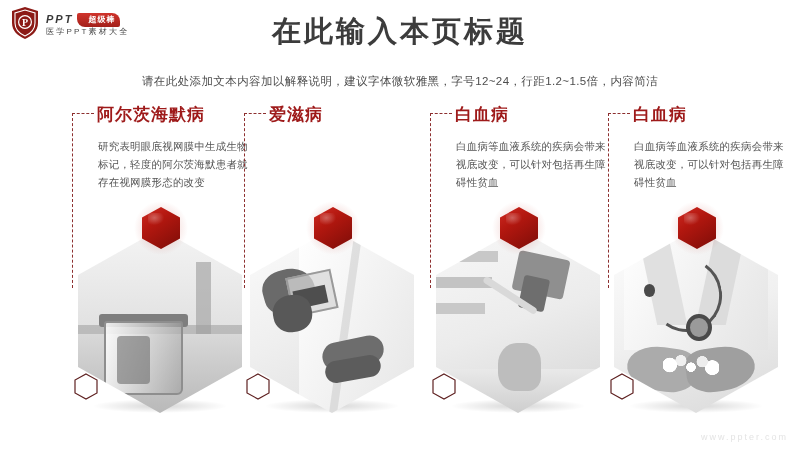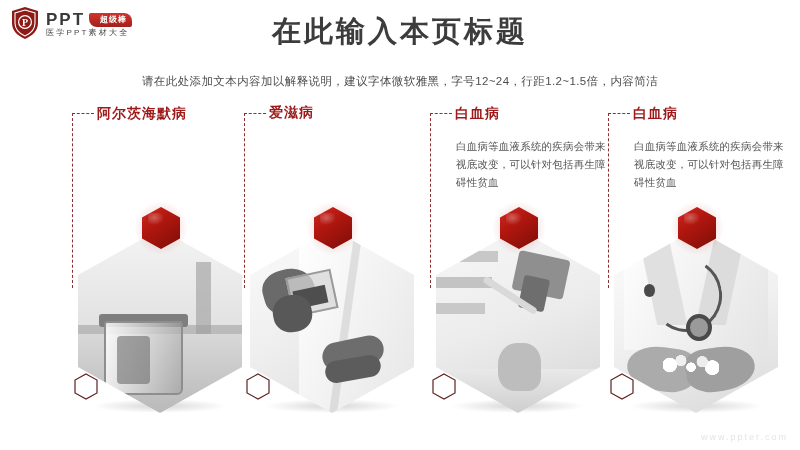--- a/index.html
+++ b/index.html
@@ -11,21 +11,21 @@
     overflow:hidden;
   }
 
   
   .logo { position:absolute; left:10px; top:6px; display:flex; align-items:center; gap:6px; }
   .logo-shield { width:30px; height:34px; position:relative; flex:none; }
   .logo-shield svg { display:block; }
   .logo-text { display:flex; flex-direction:column; gap:1px; padding-top:2px; }
   .logo-row1 { display:flex; align-items:center; gap:4px; }
   .logo-ppt {
-    font-size:17px; font-weight:bold; letter-spacing:2px;
+    font-size:11px; font-weight:bold; font-style:italic; letter-spacing:2px;
     color:#3a3a3a; line-height:1;
     font-family:"Liberation Sans","DejaVu Sans",sans-serif;
   }
   .logo-badge {
     background:linear-gradient(180deg,#d0342c 0%,#a3201a 100%);
     color:#fff; font-size:8px; line-height:1; padding:3px 5px 3px 11px;
     border-radius:2px 8px 2px 8px; letter-spacing:1px; font-weight:bold;
   }
   .logo-sub {
     font-size:8px; color:#4a4a4a; letter-spacing:2.2px; line-height:1;
@@ -55,21 +55,21 @@
   .bracket .vline {
     position:absolute; left:0; top:0; width:0; height:175px;
     border-left:1px dashed #8d2f2f;
   }
   .bracket .hline {
     position:absolute; left:0; top:0; width:22px; height:0;
     border-top:1px dashed #8d2f2f;
   }
 
   .col-head {
-    position:absolute; left:25px; top:0; font-size:14px; font-weight:bold;
+    position:absolute; left:25px; top:0; font-size:17px; font-weight:bold;
     color:#9e1a1a; letter-spacing:1px; line-height:1.2; white-space:nowrap;
   }
   .col-body {
     position:absolute; left:26px; top:32px; width:150px;
     font-size:10.5px; line-height:1.72; color:#555555; letter-spacing:0.2px;
   }
 
   
   .hexwrap { position:absolute; left:-2px; top:118px; width:182px; height:196px; }
   .hexphoto {
@@ -195,20 +195,21 @@
 <div class="page-subtitle">请在此处添加文本内容加以解释说明，建议字体微软雅黑，字号12~24，行距1.2~1.5倍，内容简洁</div>
 
 <div class="columns">
 
   <div class="col col-0">
     <div class="bracket">
       <span class="vline"></span>
         <span class="hline"></span>
     </div>
     <div class="col-head">阿尔茨海默病</div>
+    <div class="col-body">研究表明眼底视网膜中生成生物标记，轻度的阿尔茨海默患者就存在视网膜形态的改变</div>
     <div class="hexwrap">
       <div class="hexshadow"></div>
       <div class="hexphoto">
         <div class="scene s1">
           <i class="wall"></i>
             <i class="post"></i>
             <i class="shelf"></i>
             <i class="bench"></i>
           <i class="lid"></i>
             <i class="jar"></i>

